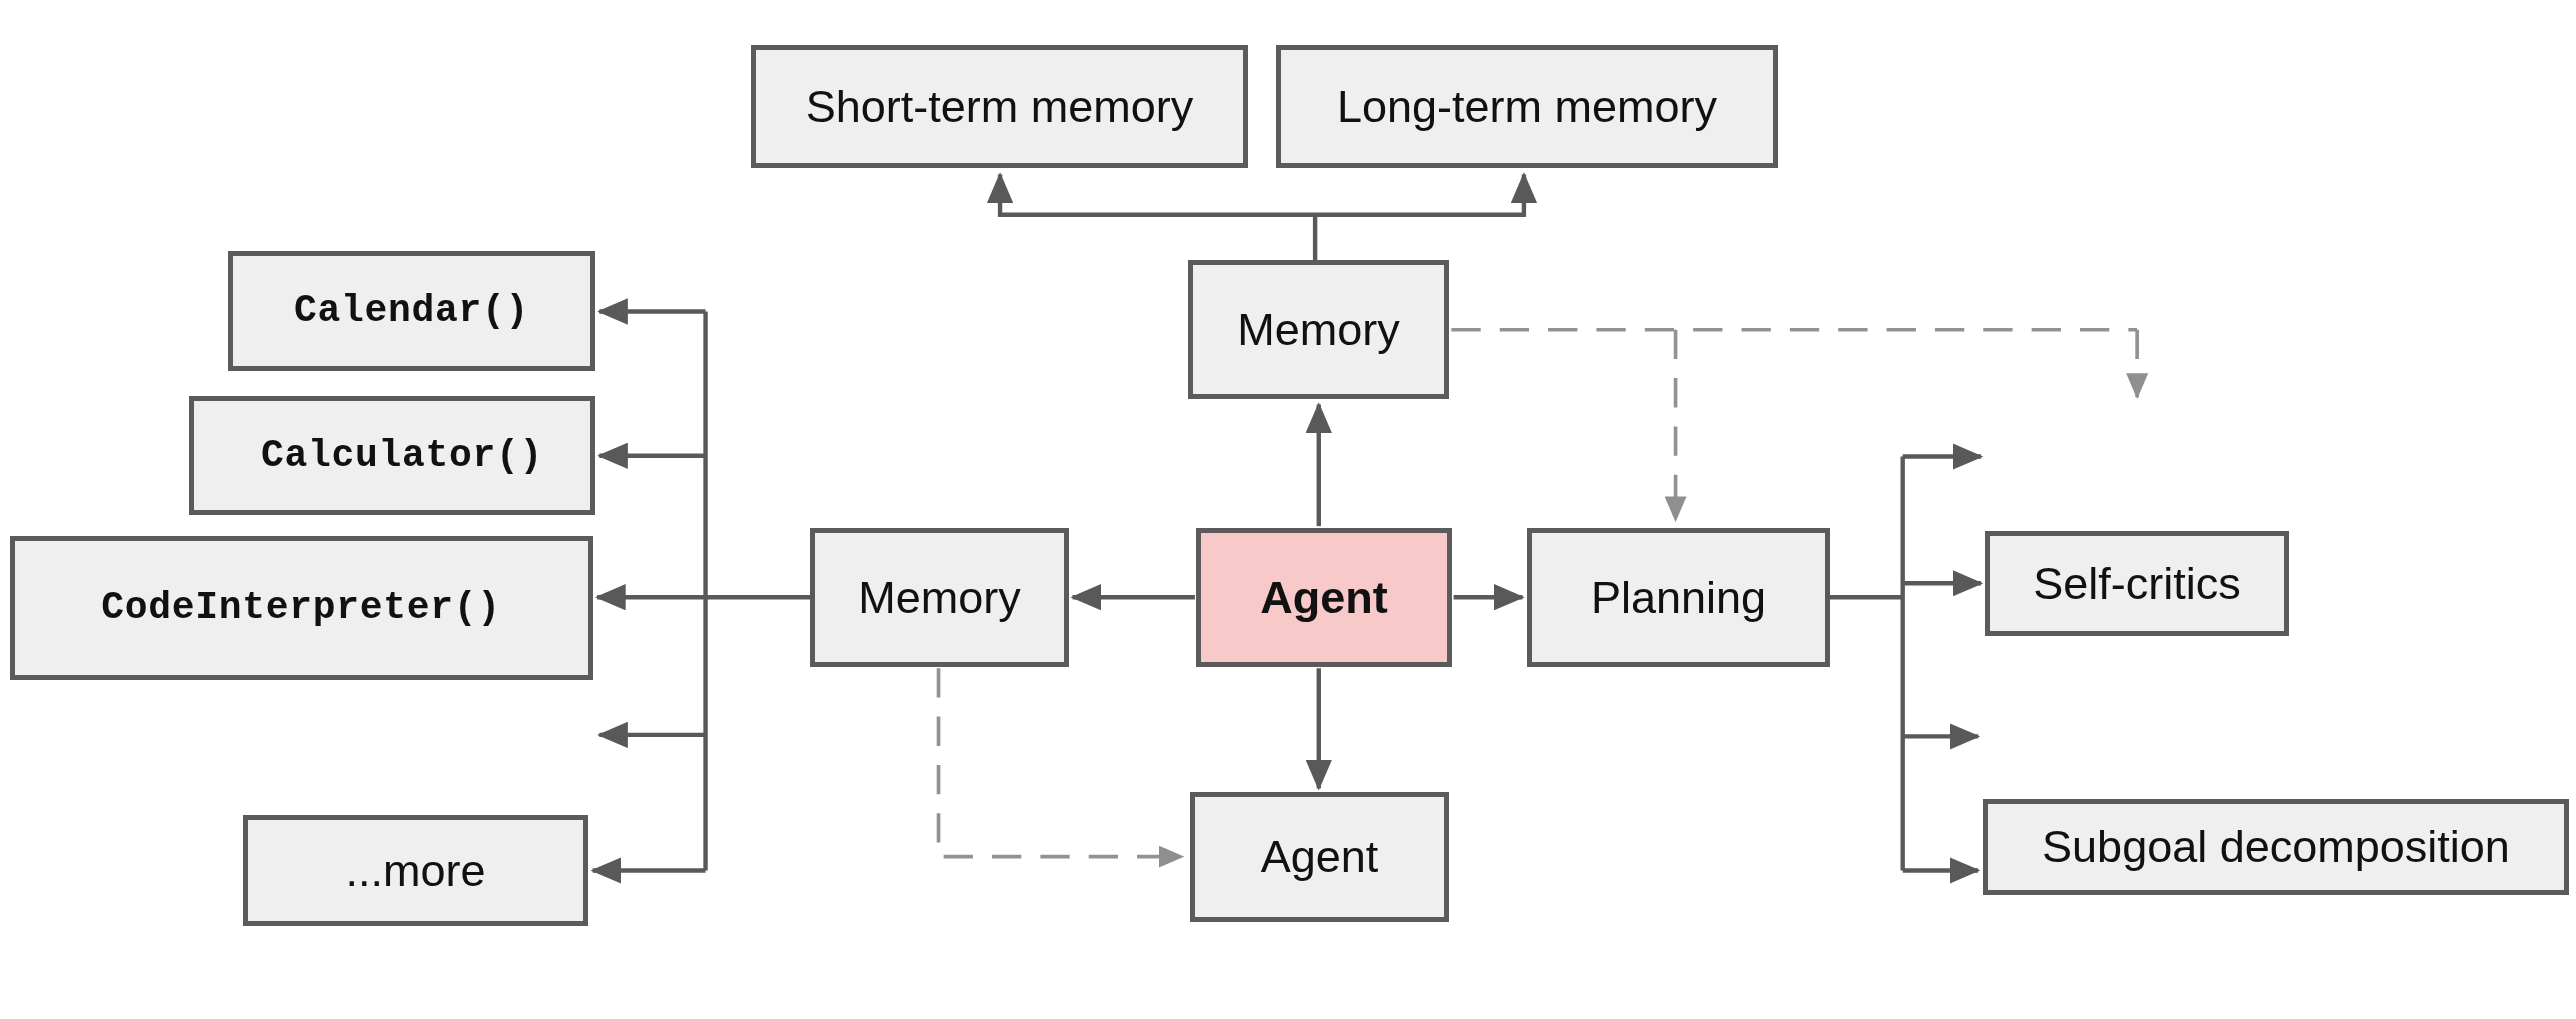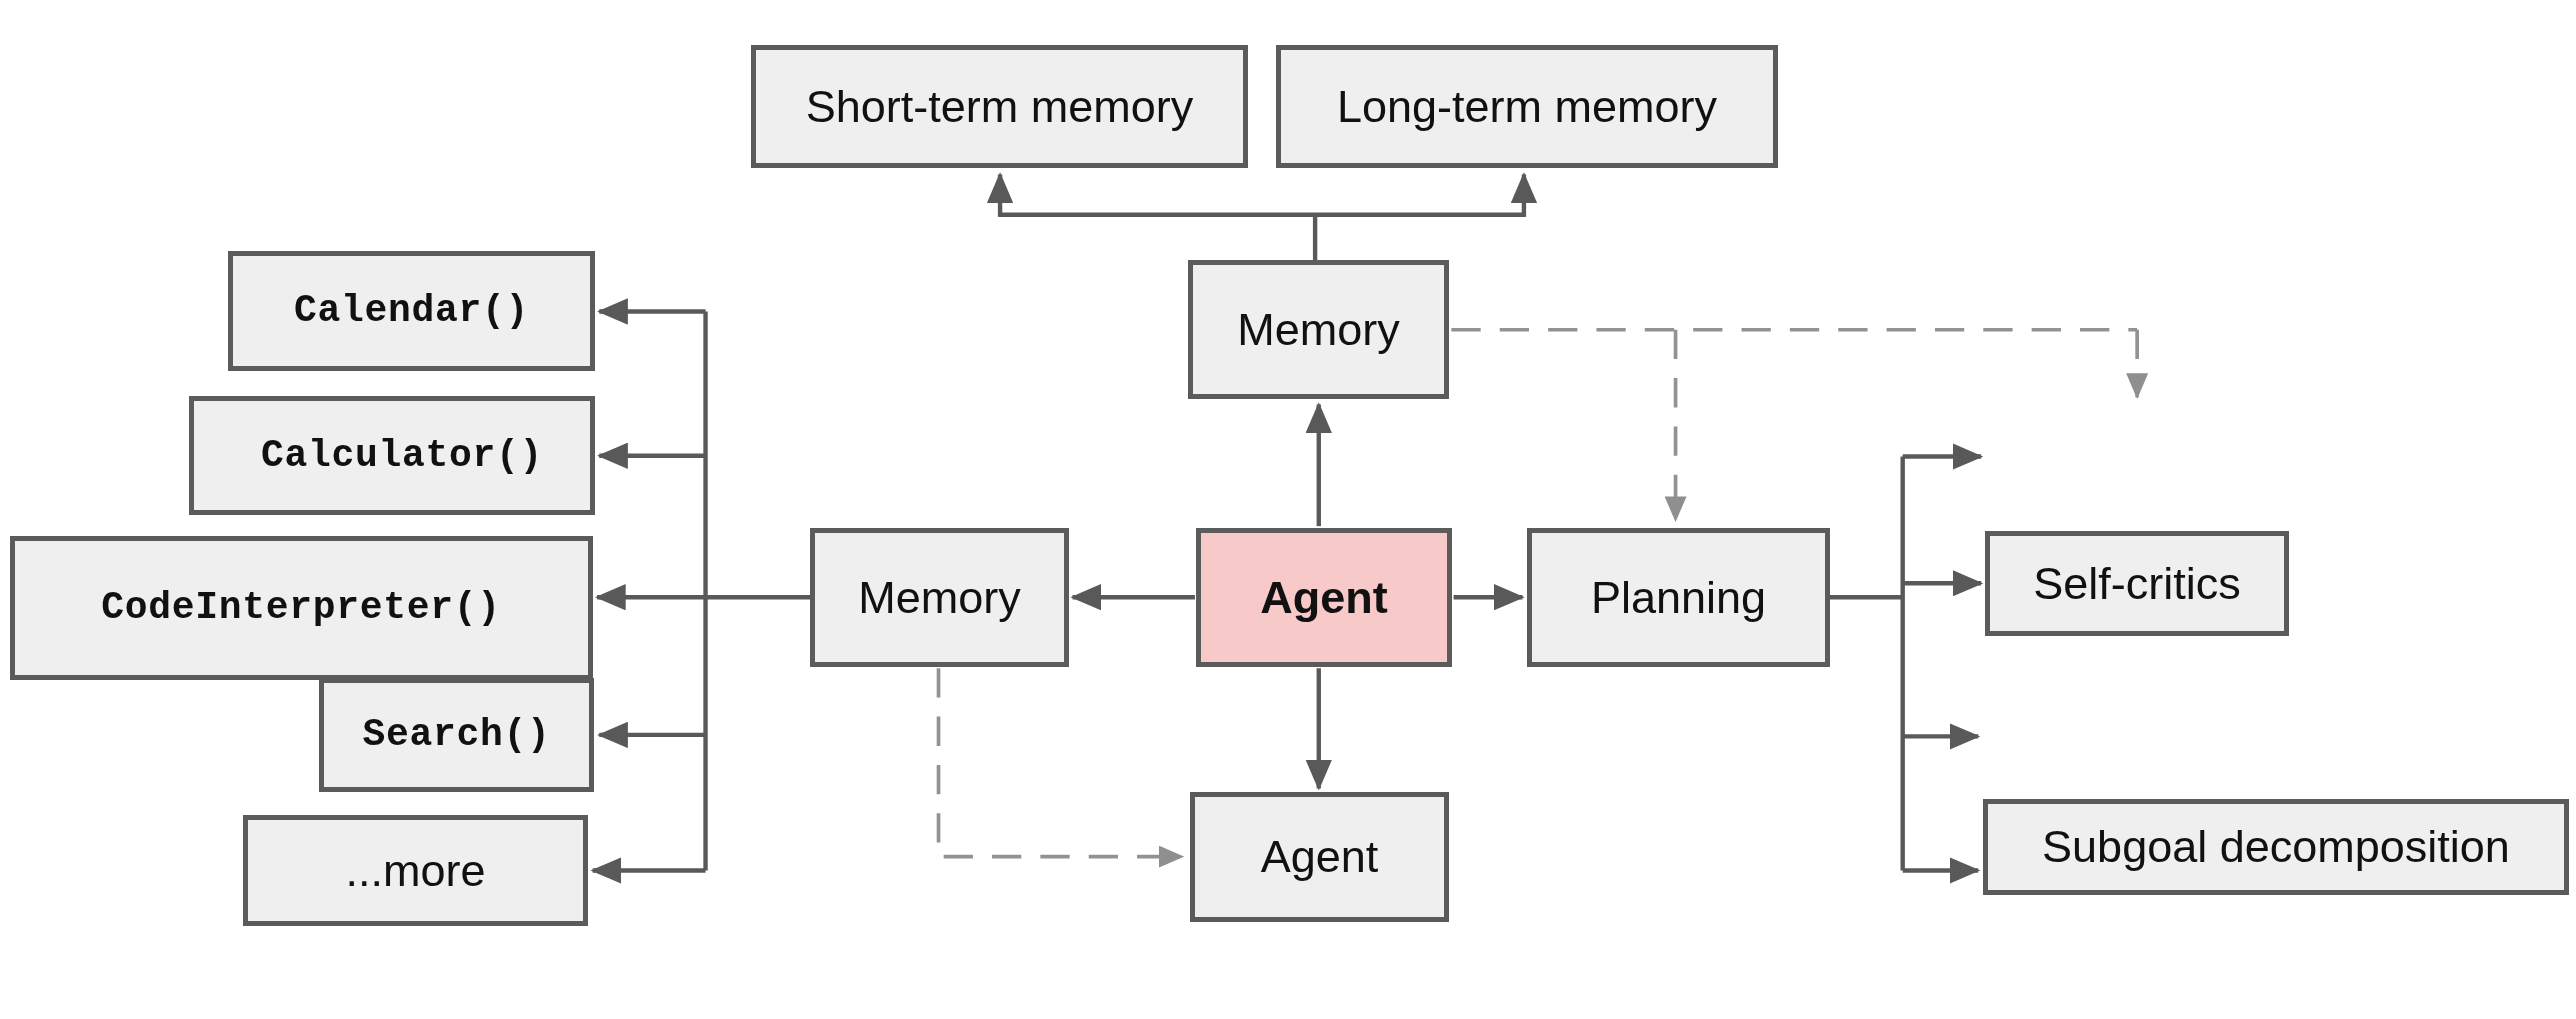--- a/index.html
+++ b/index.html
@@ -125,23 +125,20 @@
 
   <div class="node mono n-calendar">
     <span class="lbl">Calendar()</span>
   </div>
   <div class="node mono n-calculator">
     <span class="lbl">Calculator()</span>
   </div>
   <div class="node mono n-code-interpreter">
     <span class="lbl">CodeInterpreter()</span>
   </div>
-  <div class="node mono n-search">
-    <span class="lbl">Search()</span>
-  </div>
   <div class="node n-more">
     <span class="lbl">...more</span>
   </div>
 
   <div class="node n-self-critics">
     <span class="lbl">Self-critics</span>
   </div>
   <div class="node n-subgoal">
     <span class="lbl">Subgoal decomposition</span>
   </div>

